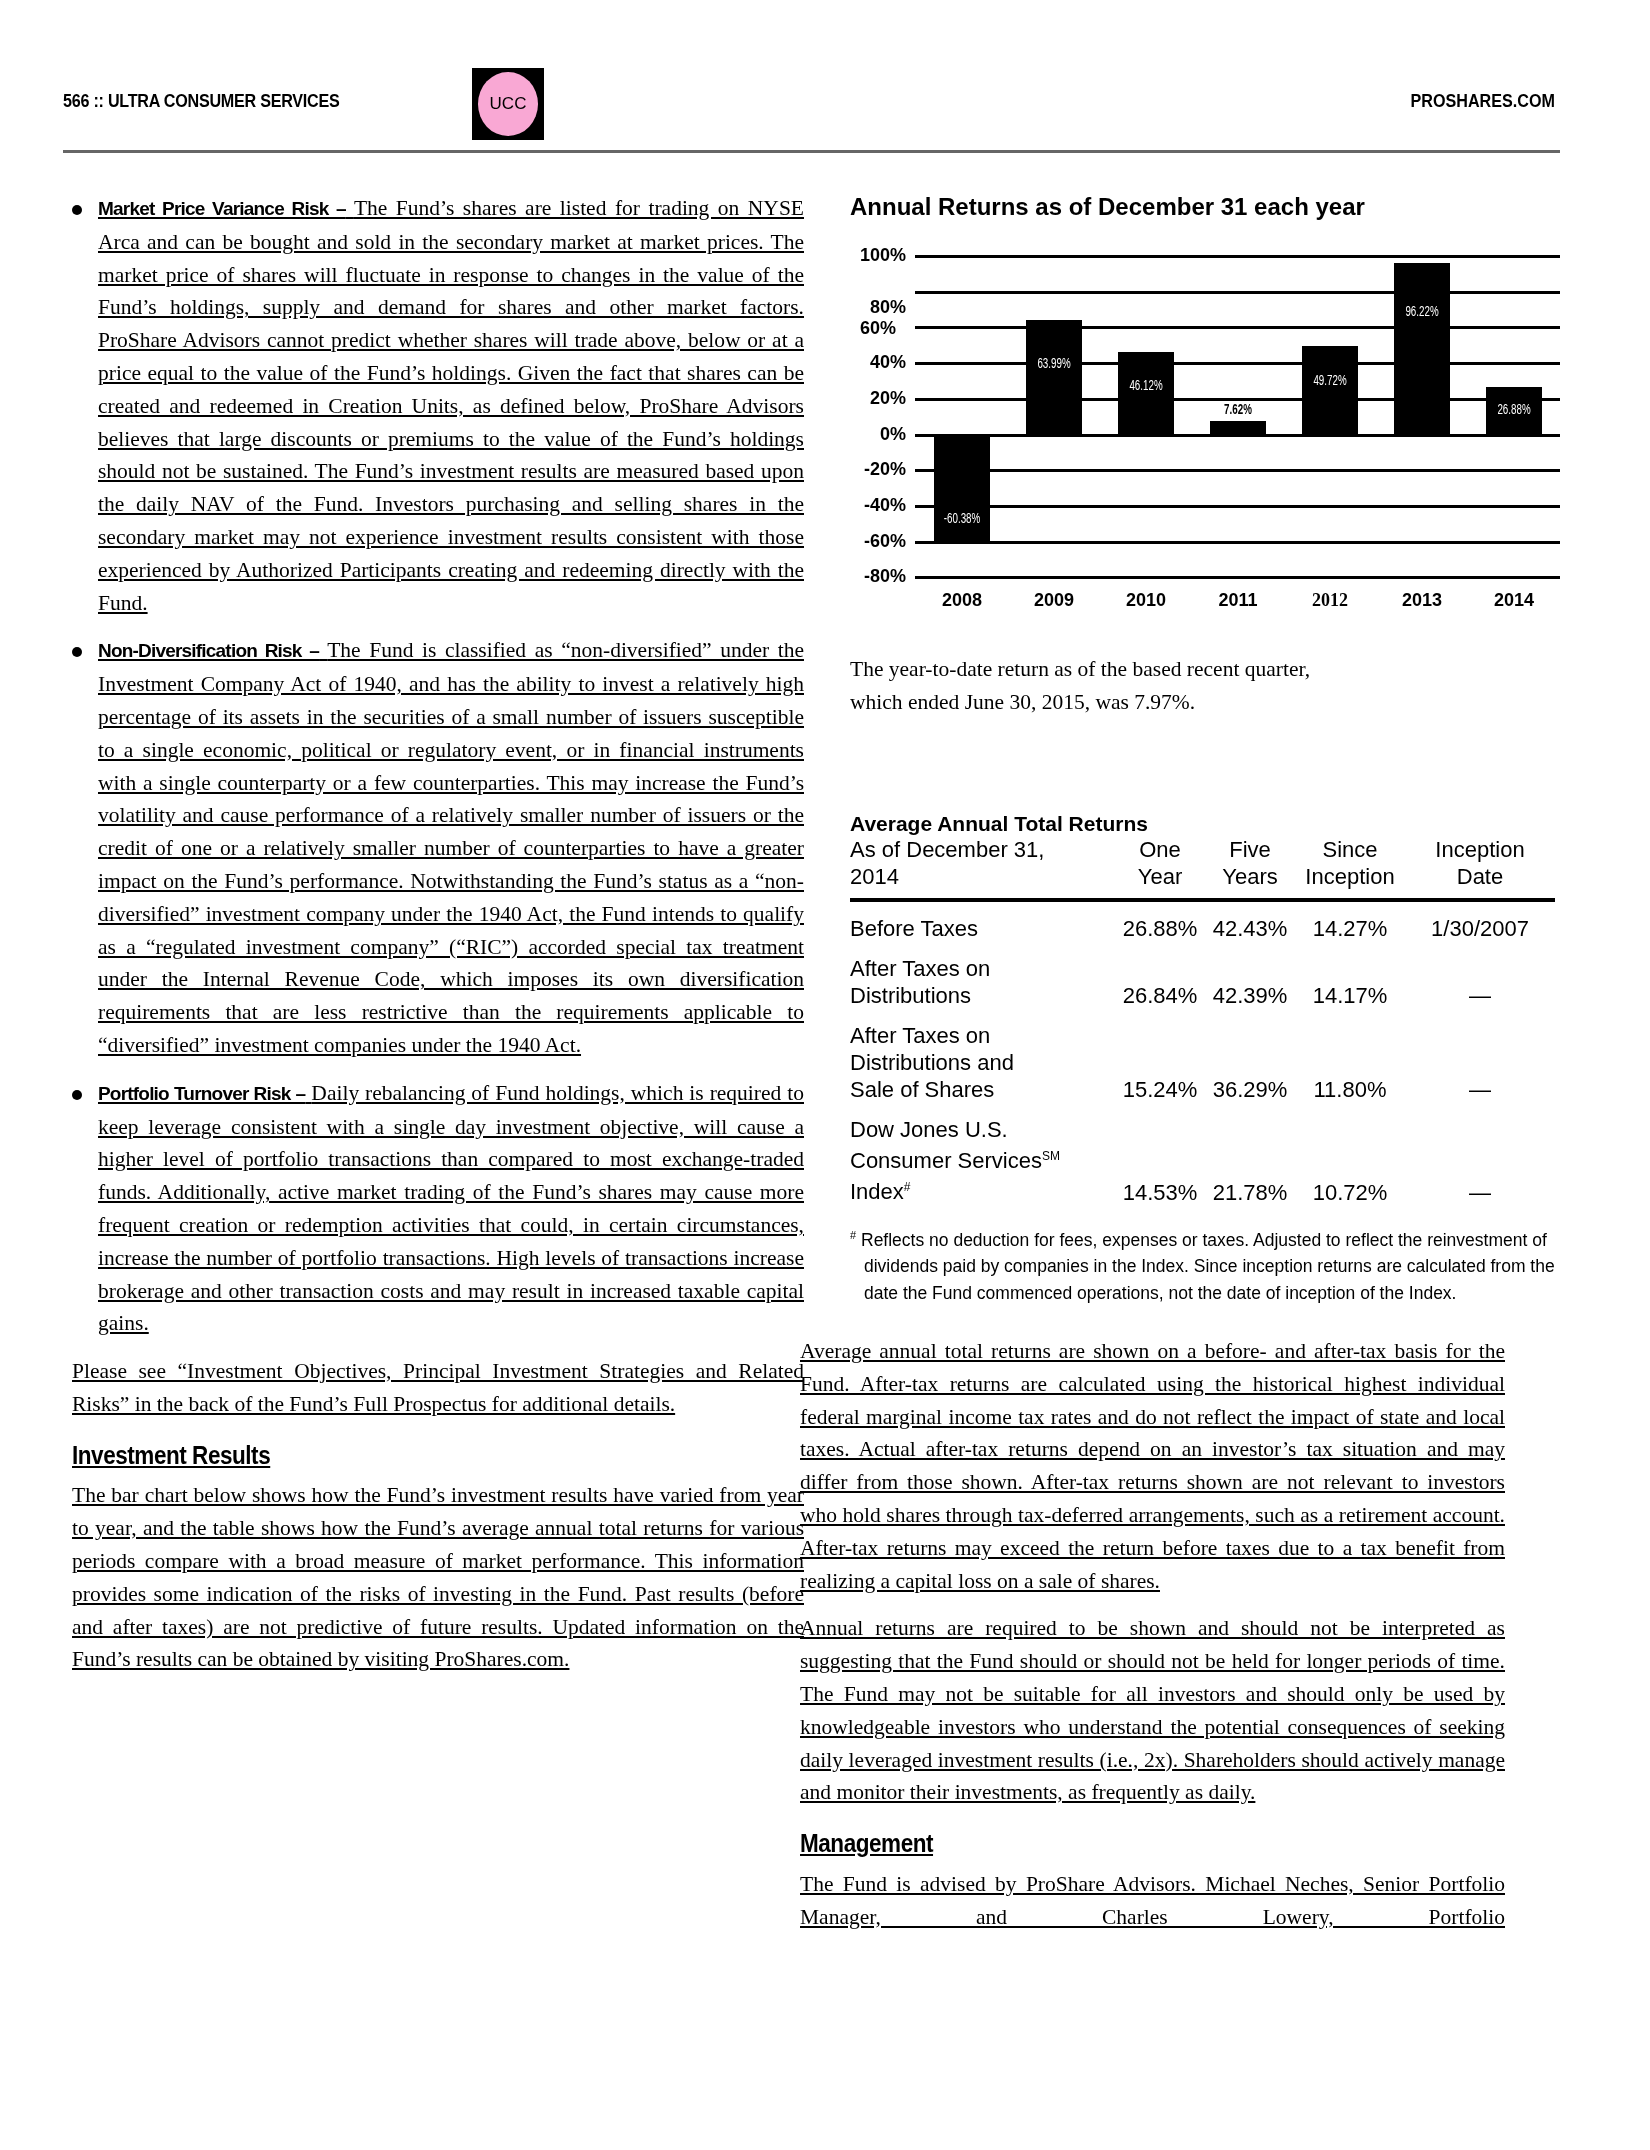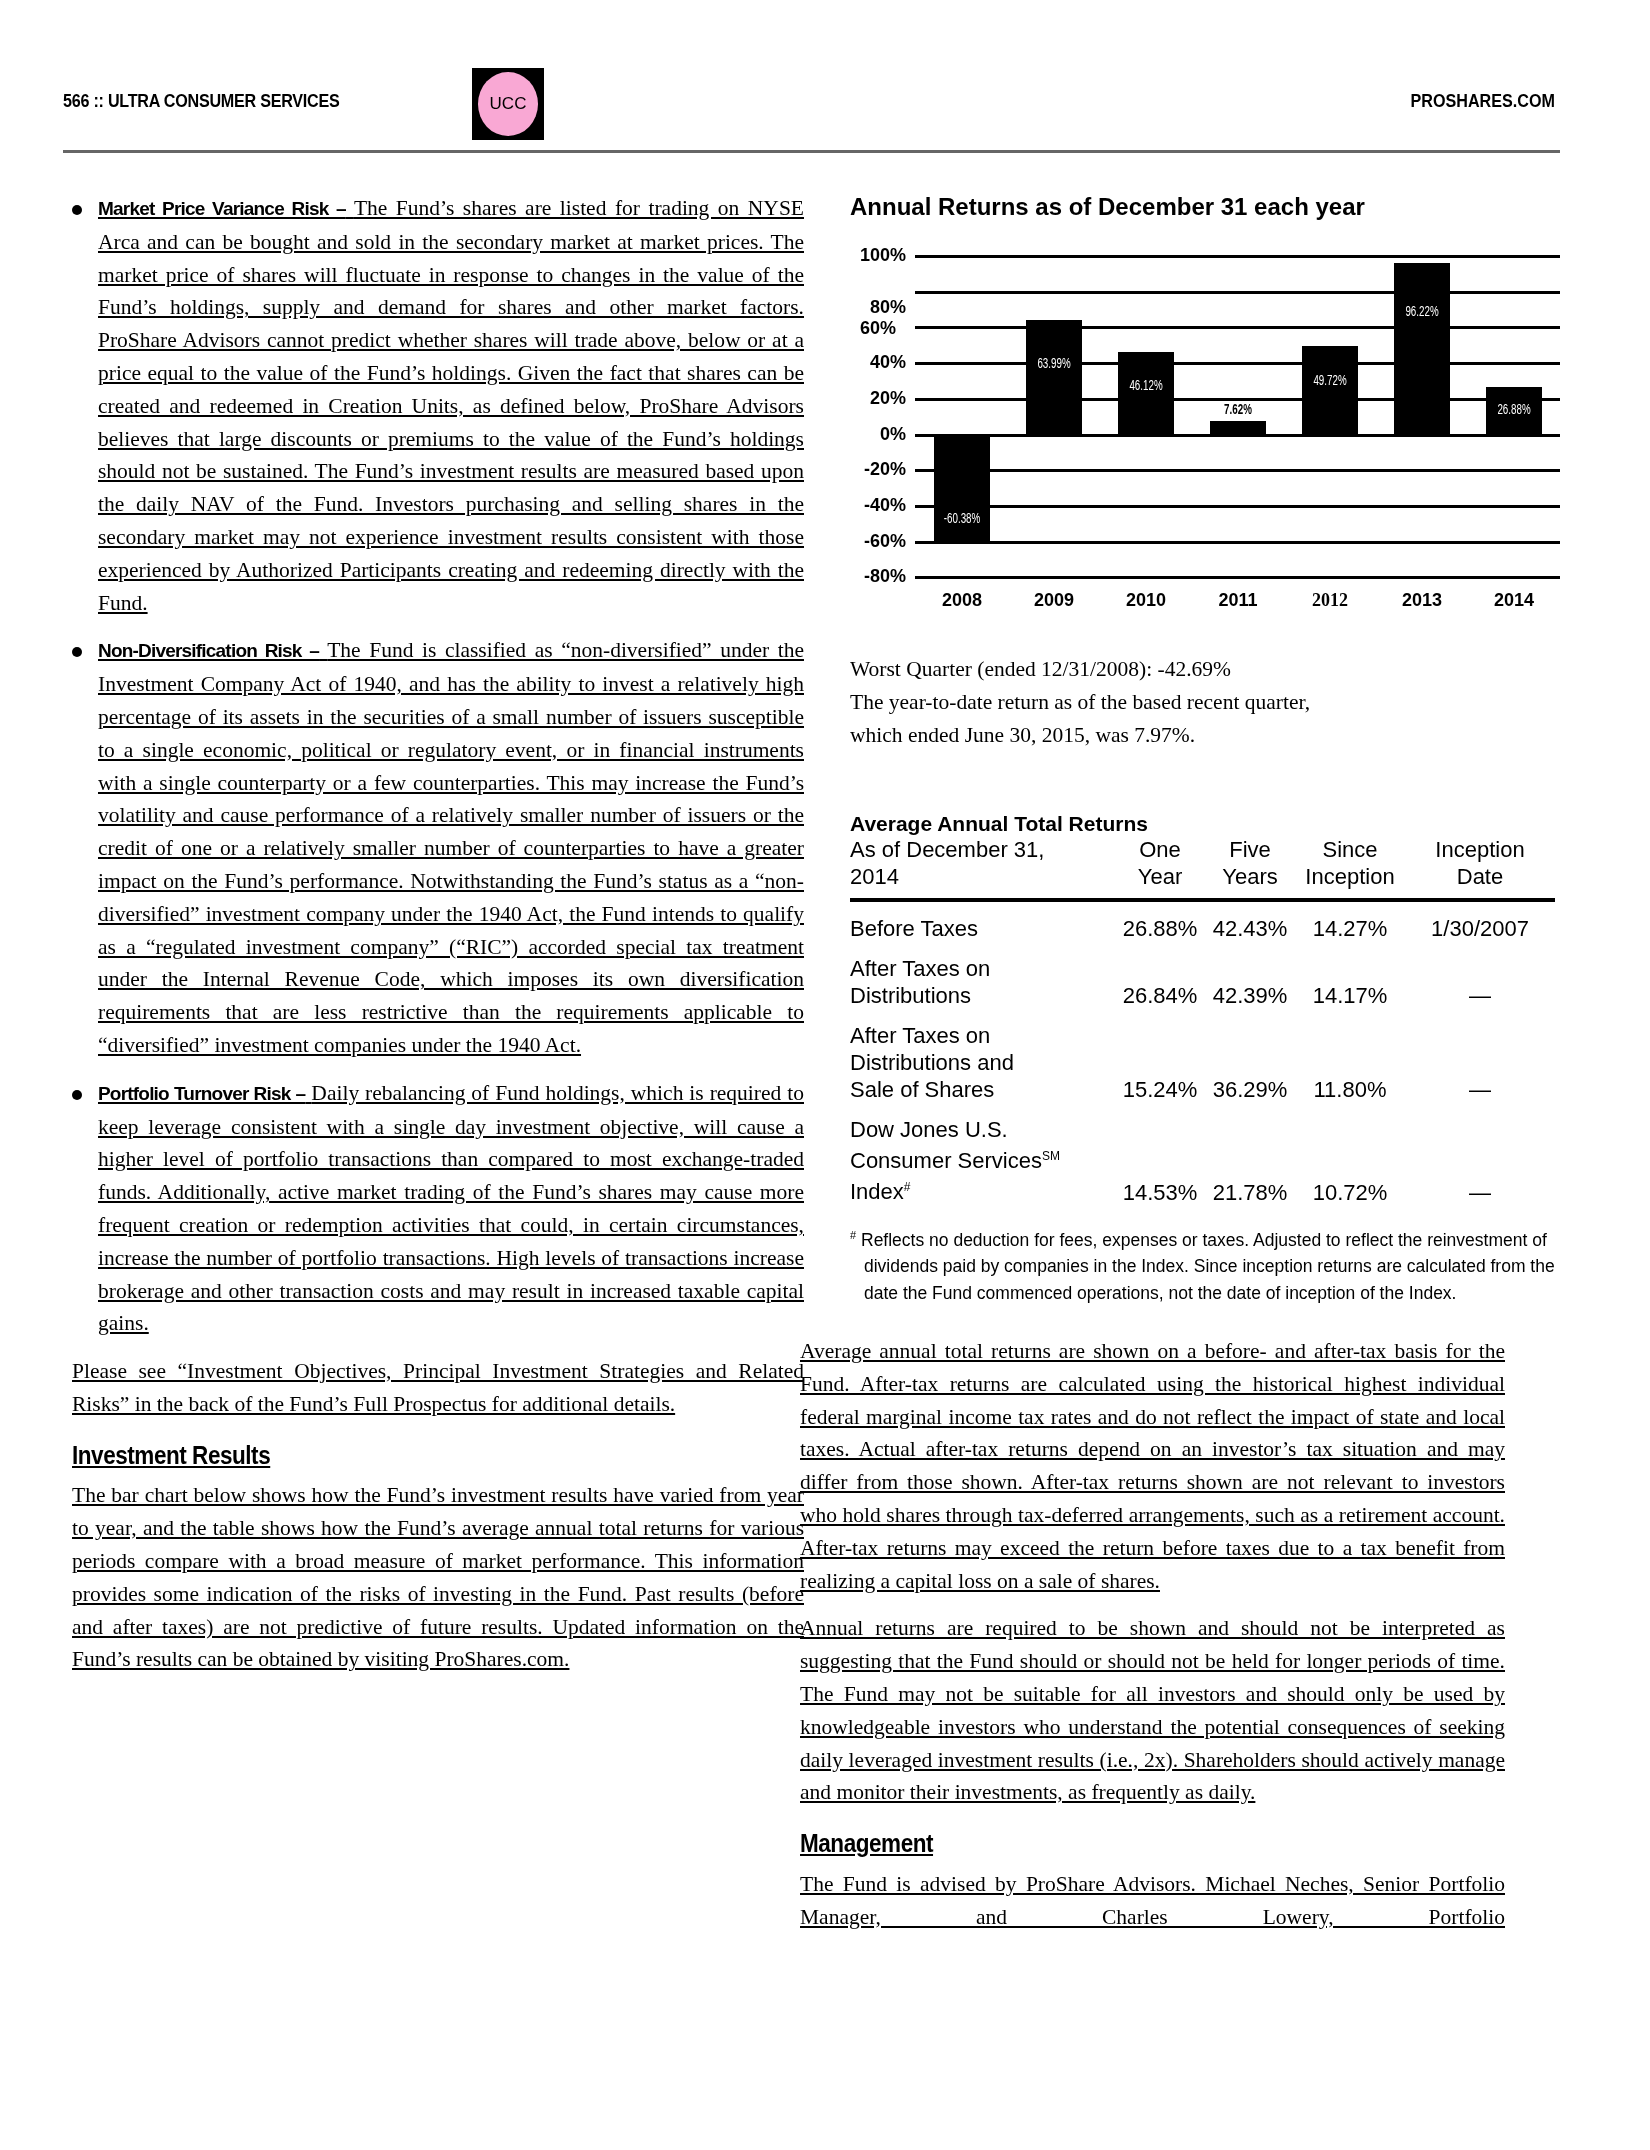--- a/index.html
+++ b/index.html
@@ -125,21 +125,20 @@
     <div class="xtick" style="left: 445px; font-family: Liberation Serif, serif;">2012</div>
     <div class="bar" style="left: 544px; top: 22.7473px; height: 171.753px;"></div>
     <div class="bar-label" style="left: 537px; top: 62.7473px;">96.22%</div>
     <div class="xtick" style="left: 537px;">2013</div>
     <div class="bar" style="left: 636px; top: 146.519px; height: 47.9808px;"></div>
     <div class="bar-label" style="left: 629px; top: 160.913px;">26.88%</div>
     <div class="xtick" style="left: 629px;">2014</div>
   </div>
 
 <div class="quarters">
-  <div>Worst Quarter (ended 12/31/2008): -42.69%</div>
   <div>The year-to-date return as of the based recent quarter,</div>
   <div>which ended June 30, 2015, was 7.97%.</div>
 </div>
 
 <div class="tbl">
   <div class="tbl-title">Average Annual Total Returns</div>
   <div class="tbl-head">
     <div><span>As of December 31,</span><br><span>2014</span></div>
     <div><span>One</span><br><span>Year</span></div>
     <div><span>Five</span><br><span>Years</span></div>

